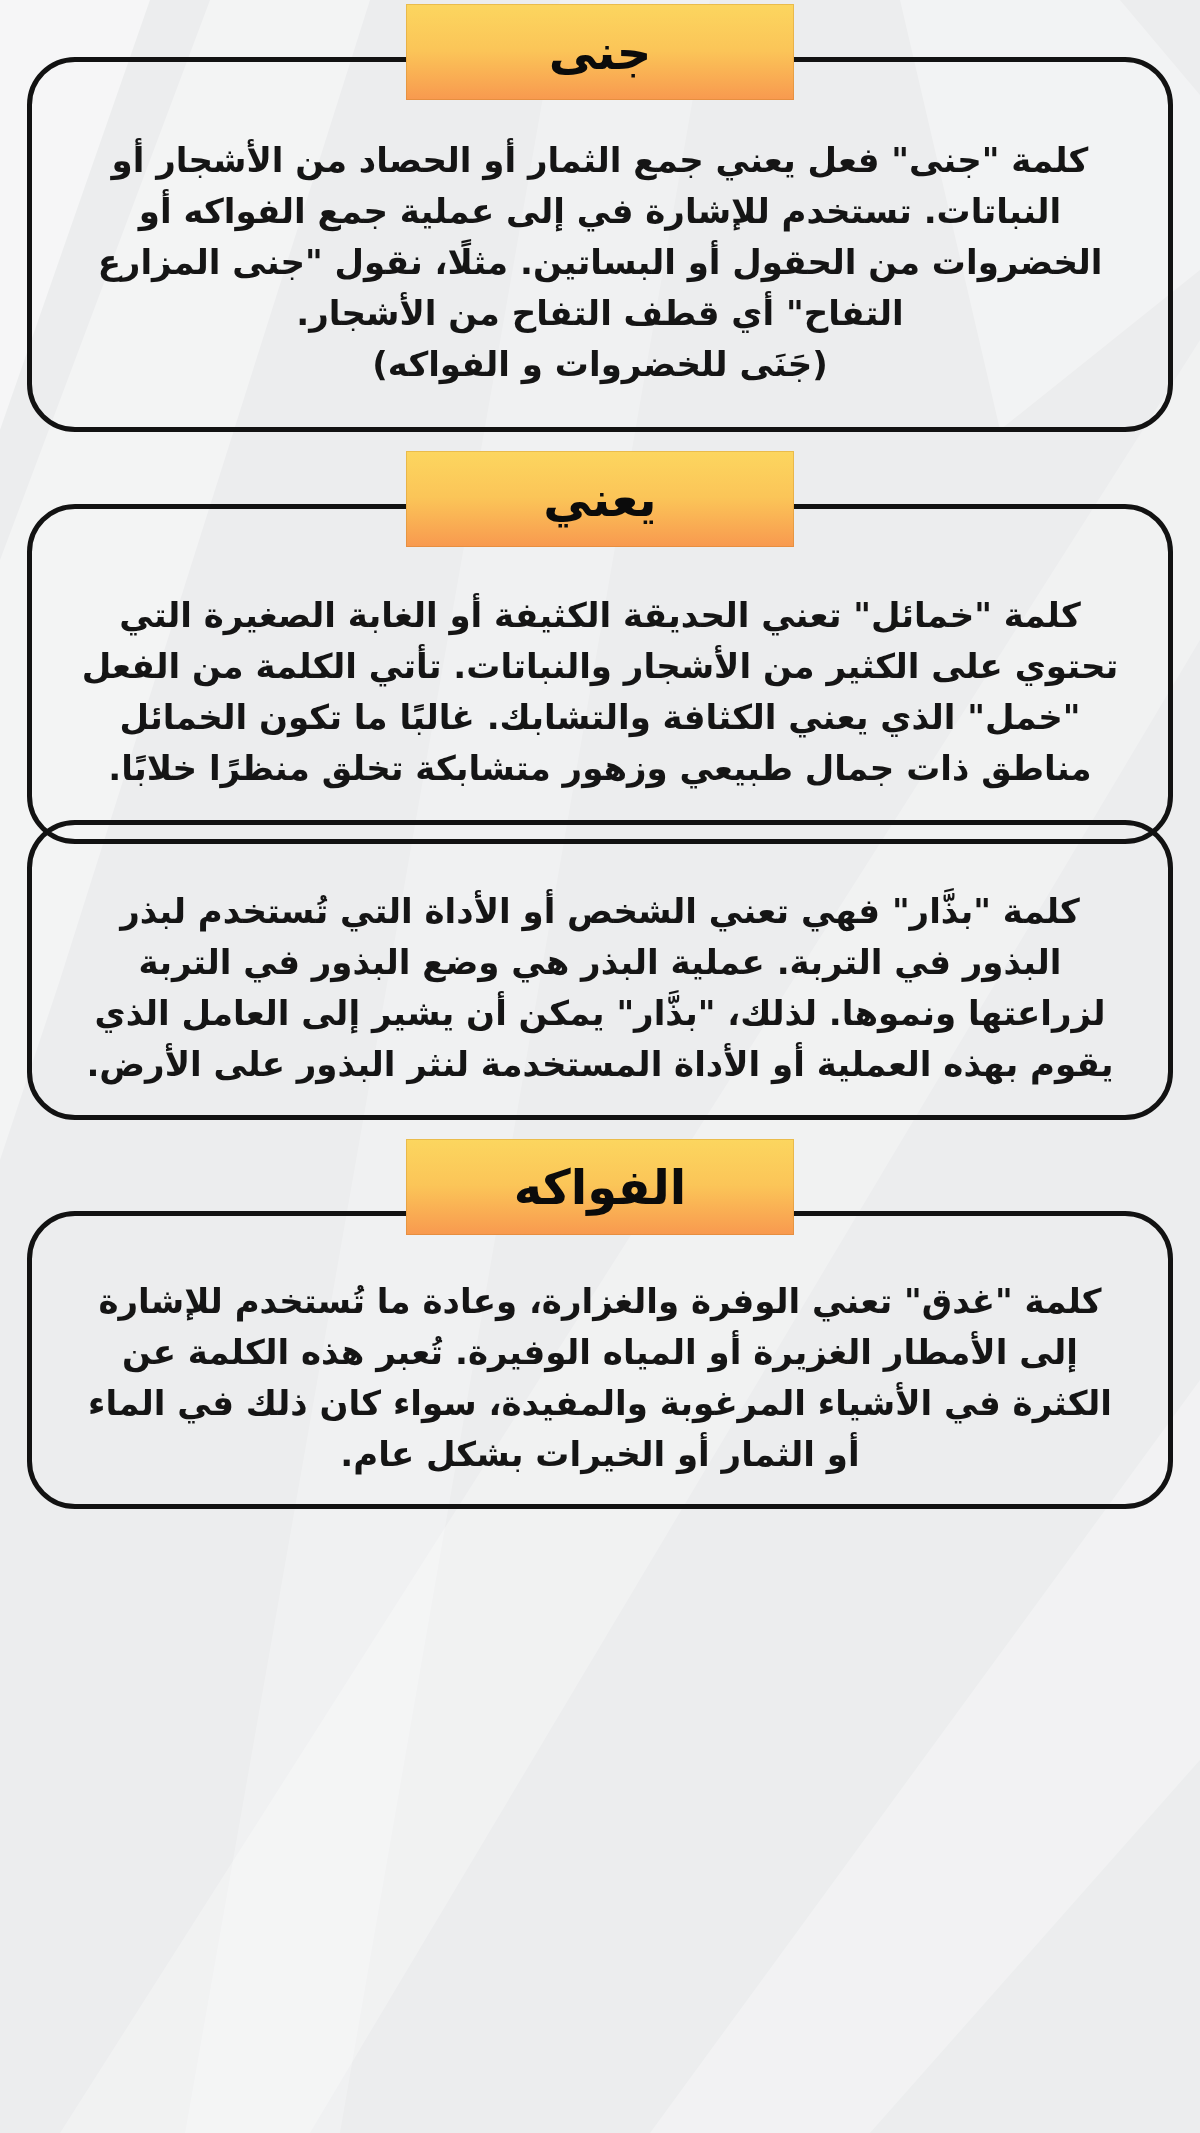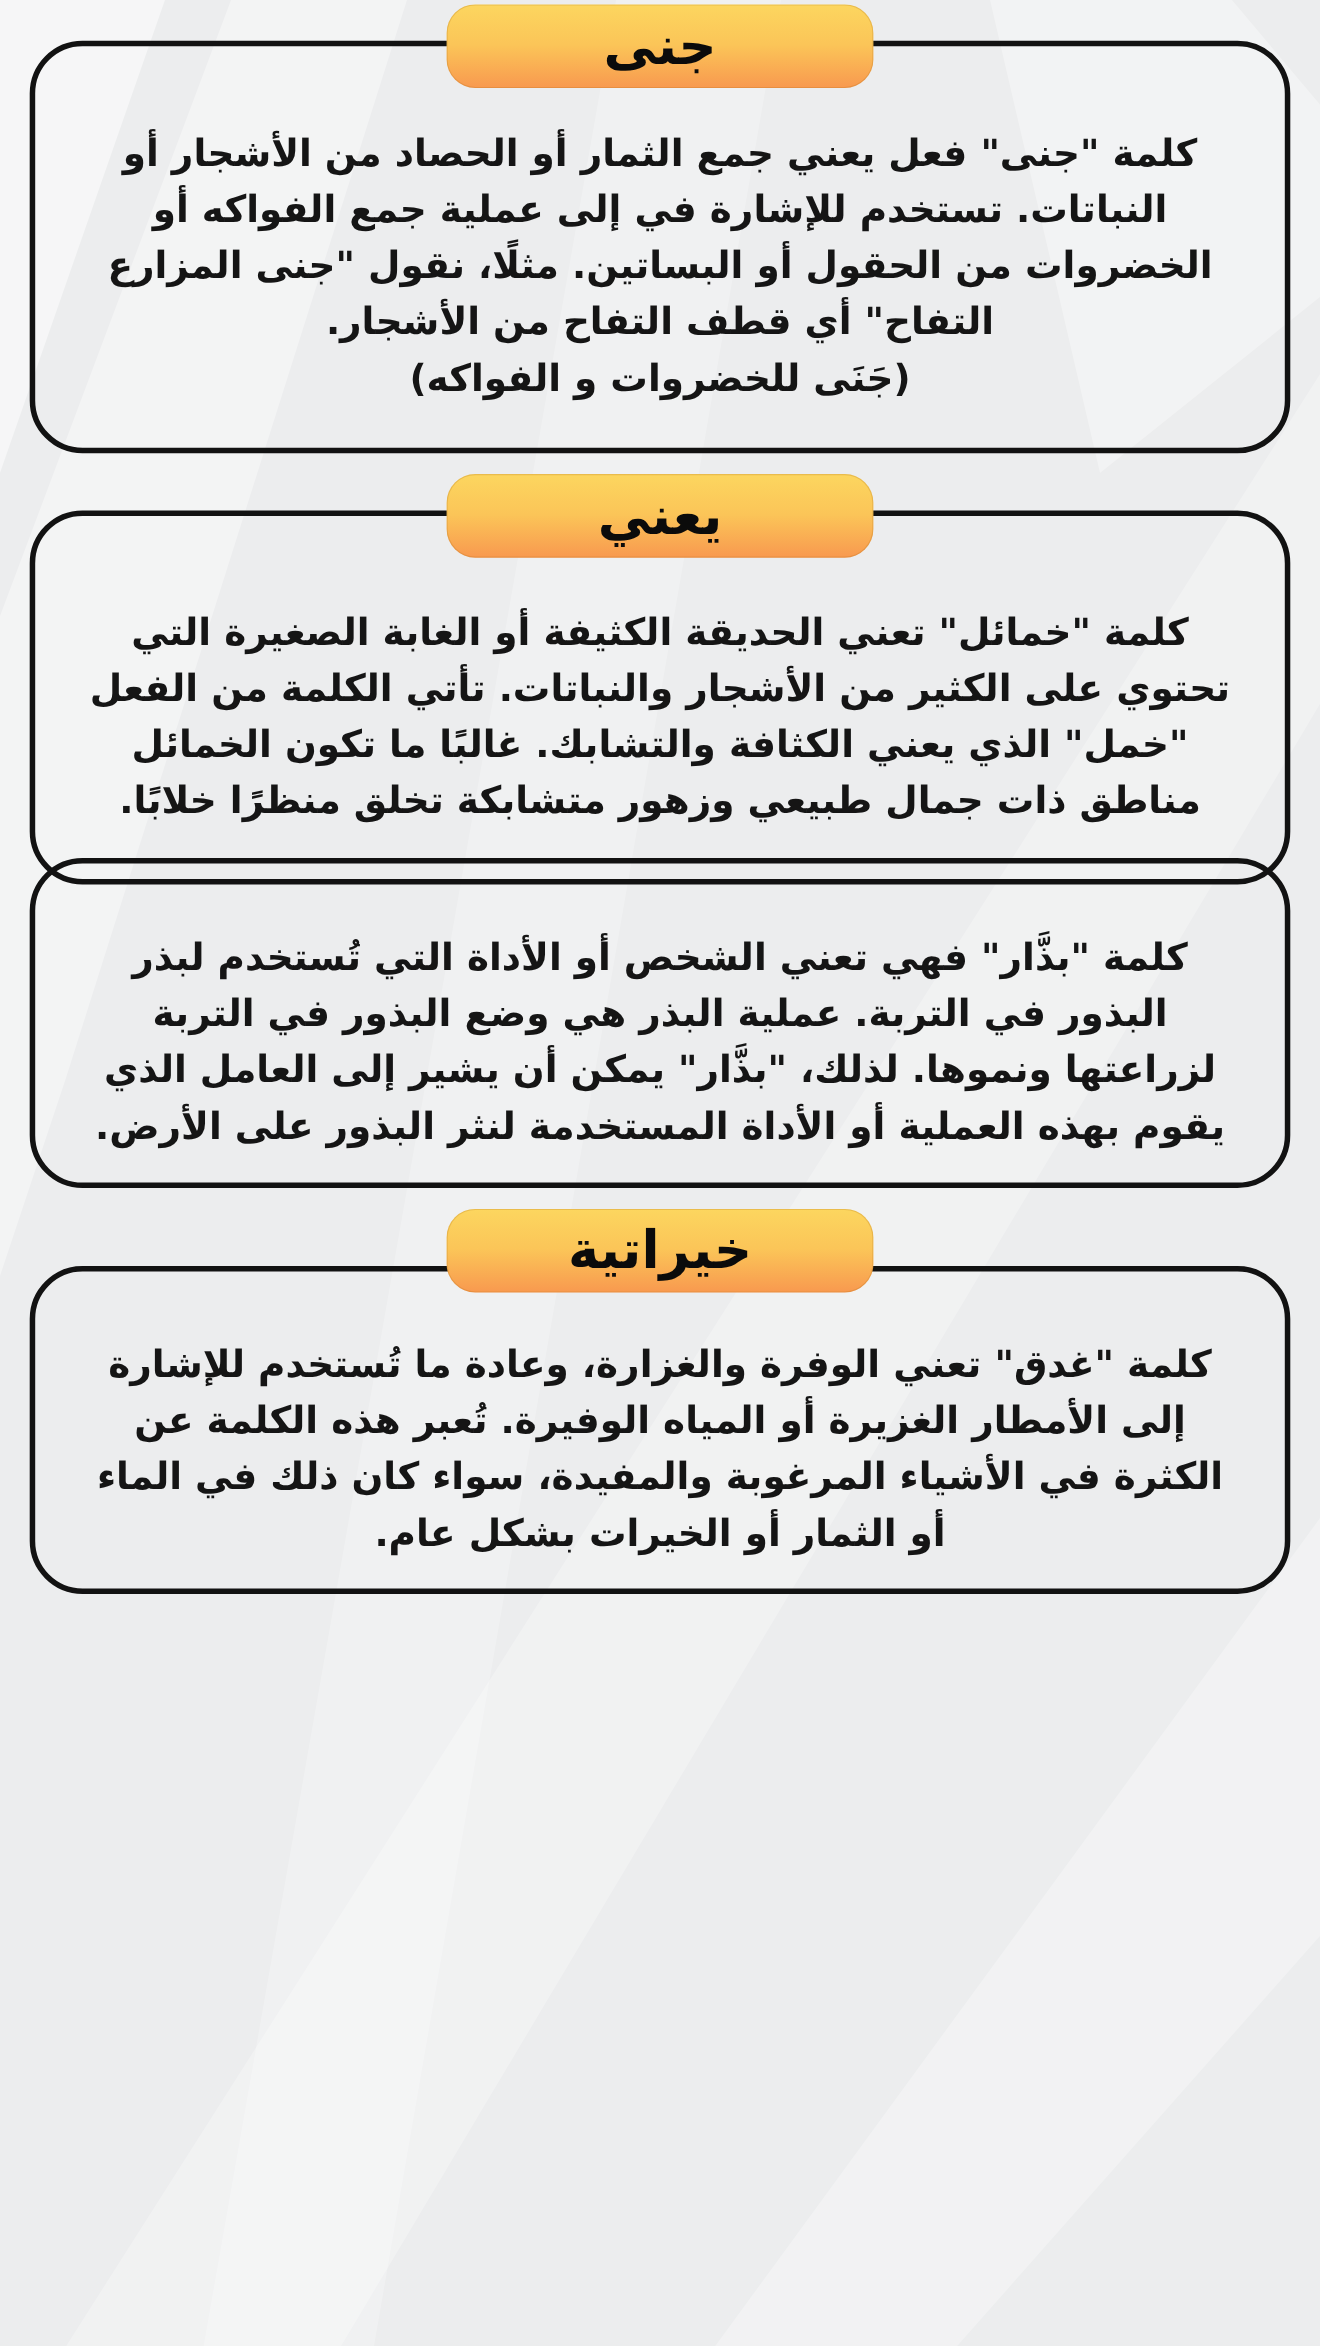--- a/index.html
+++ b/index.html
@@ -23,30 +23,29 @@
   .page {
     position: relative;
     z-index: 1;
     padding: 4px 27px 6px 27px;
     box-sizing: border-box;
   }
   .entry { position: relative; }
   .entry + .entry { margin-top: 19px; }
   .entry-header {
     width: 388px;
-    height: 76px;
+    height: 96px;
     margin: 0 auto;
     background: linear-gradient(180deg, #fcd65f 0%, #fbc558 48%, #f8994f 100%);
     display: flex;
     align-items: center;
     justify-content: center;
     position: relative;
     z-index: 2;
     box-shadow: inset 0 0 0 1px rgba(180,110,20,0.25);
-    border-radius: 26px;
   }
   .word {
     margin: 0;
     font-size: 48px;
     font-weight: bold;
     color: #0b0b0b;
     line-height: 1;
     letter-spacing: 0;
   }
   .entry-card {
@@ -113,21 +112,21 @@
   </section>
 
   <section class="entry">
     <div class="entry-card">
       <p class="definition">كلمة "بذَّار" فهي تعني الشخص أو الأداة التي تُستخدم لبذر البذور في التربة. عملية البذر هي وضع البذور في التربة لزراعتها ونموها. لذلك، "بذَّار" يمكن أن يشير إلى العامل الذي يقوم بهذه العملية أو الأداة المستخدمة لنثر البذور على الأرض.</p>
     </div>
   </section>
 
   <section class="entry">
     <div class="entry-header">
-      <h2 class="word">خيراتية</h2>
+      <h2 class="word">الفواكه</h2>
     </div>
   </section>
 
   <section class="entry">
     <div class="entry-card">
       <p class="definition">كلمة "غدق" تعني الوفرة والغزارة، وعادة ما تُستخدم للإشارة إلى الأمطار الغزيرة أو المياه الوفيرة. تُعبر هذه الكلمة عن الكثرة في الأشياء المرغوبة والمفيدة، سواء كان ذلك في الماء أو الثمار أو الخيرات بشكل عام.</p>
     </div>
   </section>
 
 

